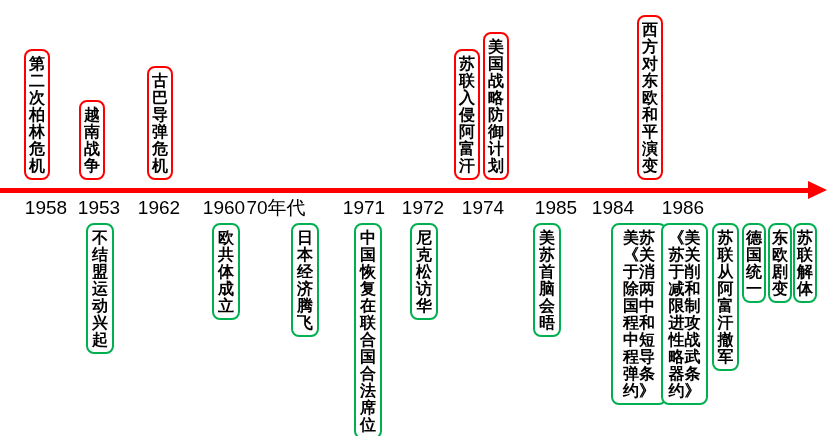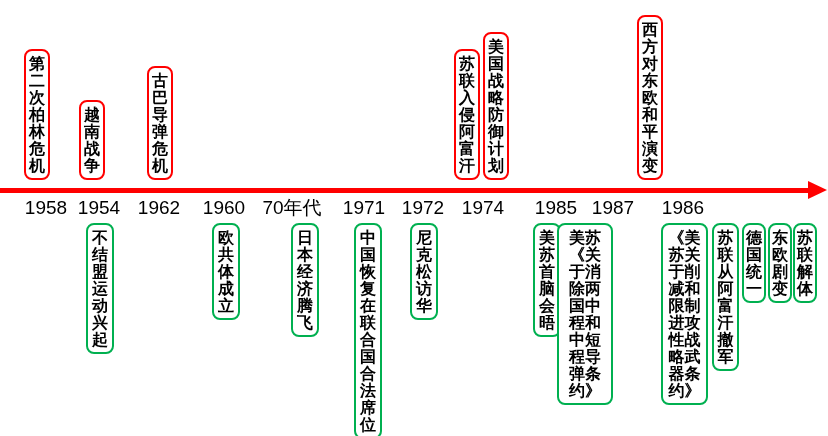--- a/index.html
+++ b/index.html
@@ -61,29 +61,29 @@
 </style>
 </head>
 <body>
 
 <div class="canvas">
 
   <div class="axis-line"></div>
   <div class="axis-arrowhead"></div>
 
   <div class="year" style="left:46px">1958</div>
-  <div class="year" style="left:99px">1954</div>
+  <div class="year" style="left:99px">1953</div>
   <div class="year" style="left:159px">1962</div>
   <div class="year" style="left:224px">1960</div>
-  <div class="year" style="left:292px">70年代</div>
+  <div class="year" style="left:276px">70年代</div>
   <div class="year" style="left:364px">1971</div>
   <div class="year" style="left:423px">1972</div>
   <div class="year" style="left:483px">1974</div>
   <div class="year" style="left:556px">1985</div>
-  <div class="year" style="left:613px">1987</div>
+  <div class="year" style="left:613px">1984</div>
   <div class="year" style="left:683px">1986</div>
 
   <div class="event above" style="left:24px;width:26px">第
 二
 次
 柏
 林
 危
 机</div>
   <div class="event above" style="left:79px;width:26px">越
@@ -155,21 +155,21 @@
 克
 松
 访
 华</div>
   <div class="event below" style="left:533px;width:28px">美
 苏
 首
 脑
 会
 晤</div>
-  <div class="event below" style="left:557px;width:56px">美苏
+  <div class="event below" style="left:611px;width:56px">美苏
 《关
 于消
 除两
 国中
 程和
 中短
 程导
 弹条
 约》</div>
   <div class="event below" style="left:661px;width:47px">《美

